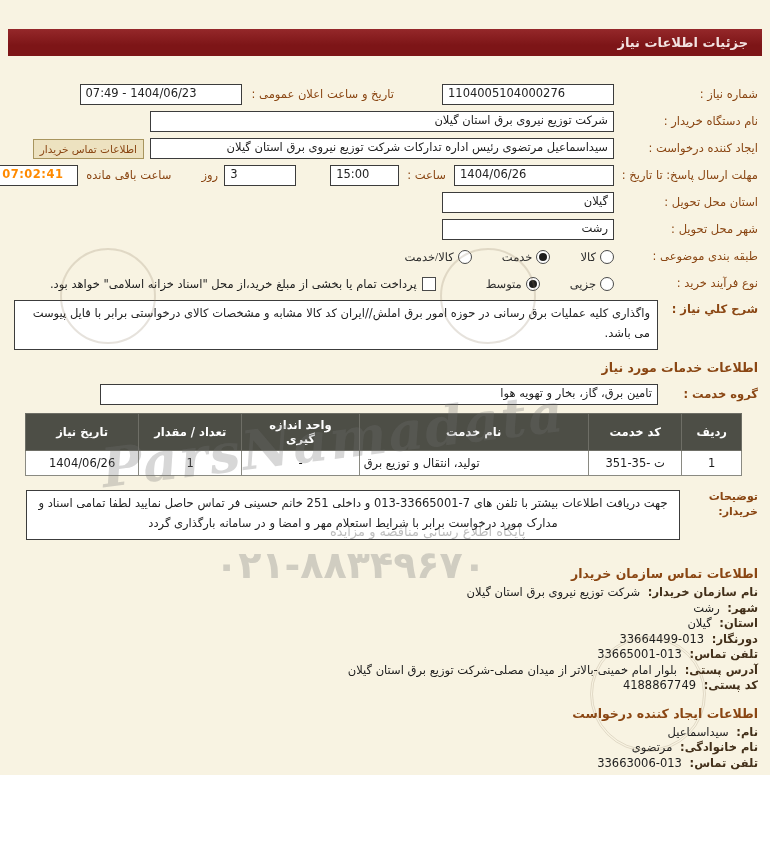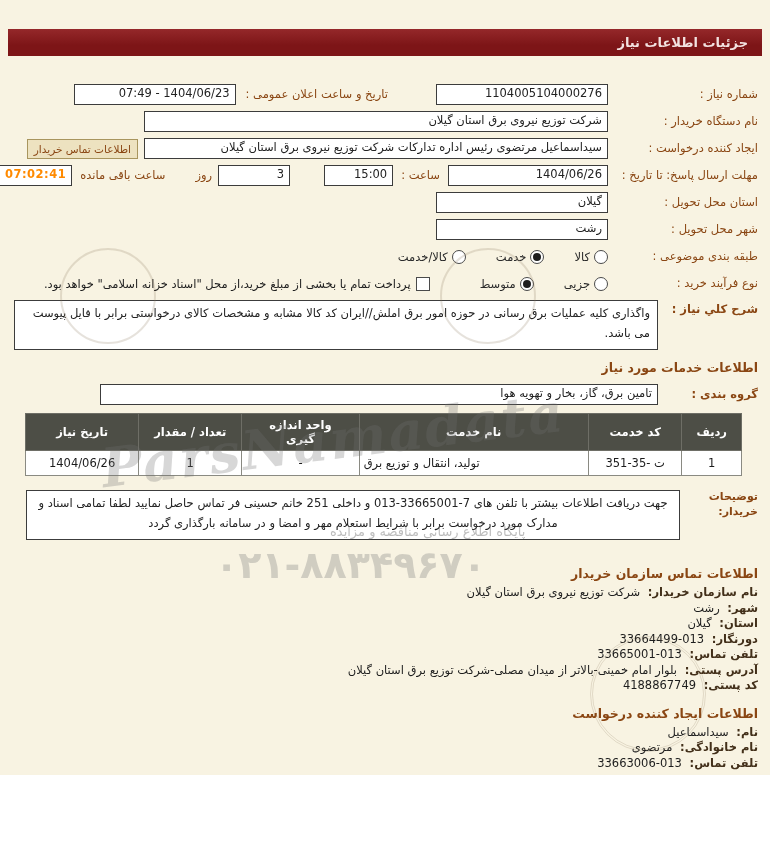--- a/index.html
+++ b/index.html
@@ -4,40 +4,40 @@
 <style>
   html,body{margin:0;padding:0;background:#fff;}
   .page{position:relative;width:770px;height:775px;background:var(--page-bg,#F8F3E2);
         direction:rtl;font-family:"DejaVu Sans",sans-serif;color:#222;overflow:hidden;}
   .titlebar{position:absolute;top:29px;right:8px;left:8px;height:27px;
         background:linear-gradient(180deg,#95282a 0%,var(--header-bg,#7D1517) 60%);
         color:var(--header-text,#F2E2E0);font-size:13px;font-weight:bold;line-height:27px;padding:0 14px;}
   .content{padding:84px 12px 0;position:relative;z-index:1;}
   .frow{display:flex;align-items:center;margin-bottom:6px;min-height:21px;}
   .flabel{color:var(--label-brown,#8A4613);font-size:11.5px;line-height:1.25;}
-  .lab-main{width:140px;flex:0 0 auto;padding-left:10px;}
+  .lab-main{width:140px;flex:0 0 auto;padding-left:4px;}
   .lab-announce{margin-right:48px;margin-left:10px;white-space:nowrap;}
   .lab-hour{margin:0 8px;white-space:nowrap;}
   .lab-days{margin-right:6px;white-space:nowrap;}
   .lab-remaining{margin-right:30px;white-space:nowrap;}
   .box{background:#fff;border:1px solid var(--box-border,#3C3C3C);height:19px;line-height:17px;
        padding:0 5px;font-size:11.5px;white-space:nowrap;overflow:hidden;flex:0 0 auto;}
-  .tc{text-align:right;}
+  .tc{text-align:left;}
   .w148{width:148px}.w150{width:150px}.w160{width:160px}.w452{width:452px}.w546{width:546px}
   .w57{width:57px}.w60{width:60px}.w70{width:70px}
   .mr34{margin-right:34px}
   .btn-contact{background:var(--button-bg,#EDE2C0);border:1px solid #A8955E;color:var(--label-brown,#8A4613);
        font-size:10.5px;height:20px;line-height:18px;padding:0 6px;margin-right:6px;white-space:nowrap;
        cursor:pointer;font-family:inherit;flex:0 0 auto;}
   .timer{color:var(--timer-orange,#FF8A00);font-weight:bold;margin-right:8px;letter-spacing:.5px;}
   .radio{width:12px;height:12px;border:1px solid #4a4a4a;border-radius:50%;background:#fff;display:inline-block;
        margin-left:4px;flex:0 0 auto;position:relative;}
   .radio.checked::after{content:"";position:absolute;top:2px;right:2px;bottom:2px;left:2px;background:#1d1d1d;border-radius:50%;}
   .checkbox{width:12px;height:12px;border:1px solid #4a4a4a;background:#fff;display:inline-block;margin:0 20px 0 5px;flex:0 0 auto;}
-  .opt{display:flex;align-items:center;margin-left:30px;font-size:11.5px;color:#2a2a2a;}
+  .opt{display:flex;align-items:center;margin-left:30px;font-size:11.5px;color:#2a2a2a;font-family:Liberation Serif, serif;}
   .note-text{font-size:11.5px;color:#1e1e1e;white-space:nowrap;}
   .desc-row{align-items:flex-start;margin-top:4px;}
   .desc-label{width:100px;flex:0 0 auto;font-weight:bold;padding-top:2px;}
   .textarea-box{background:#fff;border:1px solid var(--box-border,#3C3C3C);font-size:11.5px;line-height:1.75;padding:2px 7px;white-space:normal;overflow:hidden;}
   .desc-box{width:628px;height:44px;flex:0 0 auto;}
   .section-title{color:var(--label-brown,#8A4613);font-weight:bold;font-size:12.5px;margin:10px 0 9px;}
   .grp-label{width:100px;flex:0 0 auto;font-weight:bold;}
   .svc-table{border-collapse:collapse;margin:8px 16px 0 auto;width:717px;font-size:11.5px;direction:rtl;}
   .svc-table th{background:var(--table-header-bg,#4D4E46);color:#fff;border:1px solid #6e6e66;font-weight:bold;padding:4px 14px;text-align:center;}
   .svc-table td{background:#fff;border:1px solid #8a8a82;padding:5px 4px;text-align:center;color:#1c1c1c;}
@@ -142,21 +142,21 @@
     </div>
 
     <div class="frow desc-row">
       <div class="flabel desc-label">شرح کلي نیاز :</div>
       <div class="textarea-box desc-box">واگذاری کلیه عملیات برق رسانی در حوزه امور برق املش//ایران کد کالا مشابه و مشخصات کالای درخواستی برابر با فایل پیوست می باشد.</div>
     </div>
 
     <div class="section-title">اطلاعات خدمات مورد نیاز</div>
 
     <div class="frow">
-      <div class="flabel grp-label">گروه بندی :</div>
+      <div class="flabel grp-label">گروه خدمت :</div>
       <div class="box w546">تامین برق، گاز، بخار و تهویه هوا</div>
     </div>
 
     <table class="svc-table">
       <colgroup>
         <col style="width:45px">
           <col style="width:95px">
           <col style="width:237px">
         <col style="width:120px">
           <col style="width:105px">

